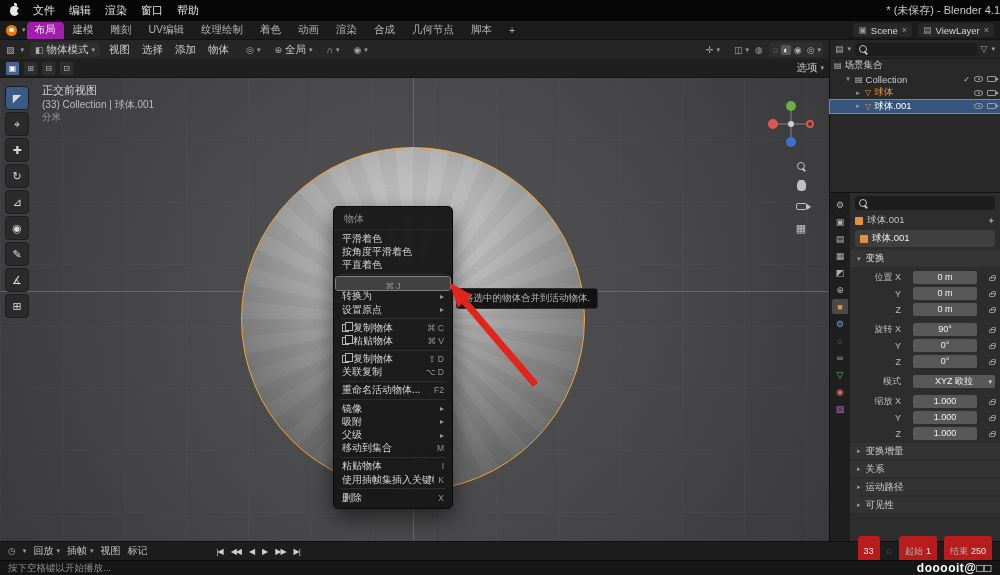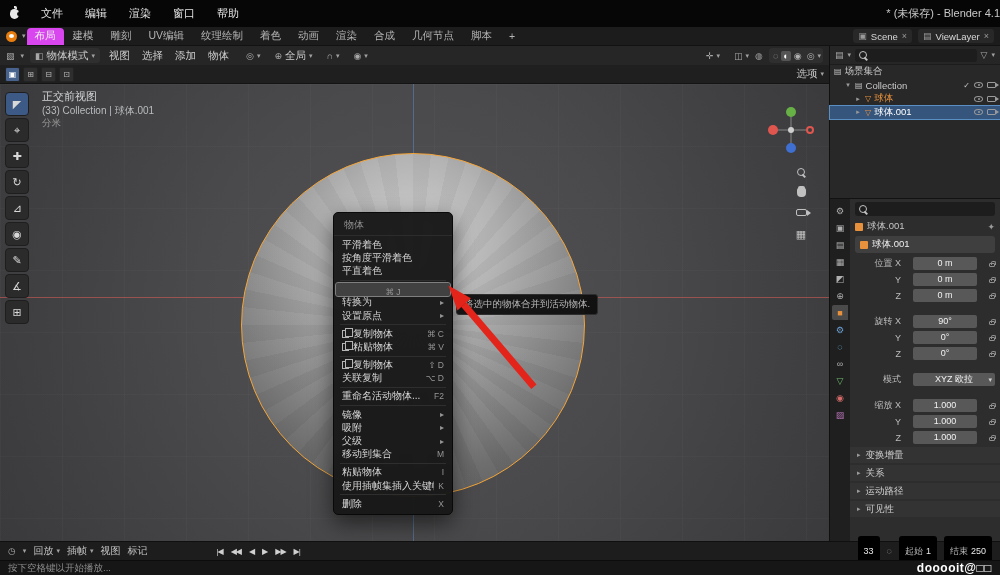--- a/index.html
+++ b/index.html
@@ -1,33 +1,33 @@
 <!DOCTYPE html>
 <html><head>
 <meta charset="utf-8">
 <style>
   * { box-sizing: border-box; margin: 0; padding: 0; }
   html,body { width:1000px; height:575px; overflow:hidden; }
   body { font-family:"Liberation Sans","DejaVu Sans",sans-serif; background:#000; color:#ccc; }
   #app { width:1000px; height:575px; display:flex; flex-direction:column; background:#1d1d1d; }
 
   
-  .titlebar { height:27px; background:#060606; display:flex; align-items:center; gap:22px; padding:0 10px; font-size:11px; color:#e2e2e2; position:relative; flex:none; }
+  .titlebar { height:21px; background:#060606; display:flex; align-items:center; gap:14px; padding:0 10px; font-size:11px; color:#e2e2e2; position:relative; flex:none; }
   .i-apple { width:9px; height:10px; background:#e8e8e8; border-radius:45% 45% 48% 48%; position:relative; flex:none; }
   .i-apple::before { content:""; position:absolute; top:-3px; left:4px; width:3px; height:3px; background:#e8e8e8; border-radius:0 60% 0 60%; }
   .i-apple::after { content:""; position:absolute; right:-2px; top:3px; width:4px; height:4px; background:#060606; border-radius:50%; }
   .tb-title { position:absolute; left:16px; right:0; text-align:right; color:#c9c9c9; pointer-events:none; font-size:11px; }
   .tb-menu { cursor:default; }
 
   
   .topbar { height:19px; background:#1c1c1c; display:flex; align-items:center; padding:0 6px; gap:1px; font-size:10.5px; flex:none; border-bottom:1px solid #121212; }
   .i-blender { width:11px; height:11px; border-radius:50%; background:#e87d0d; position:relative; margin-right:4px; flex:none; }
   .i-blender::after { content:""; position:absolute; left:3px; top:3px; width:5px; height:4px; background:#fff; border-radius:50%; }
   .wtab { padding:1px 8px 2px; color:#b5b5b5; border-radius:4px 4px 0 0; white-space:nowrap; }
-  .wtab.active { background:#d946ef; color:#efefef; }
+  .wtab.active { background:#a21caf; color:#efefef; }
   .topbar .spacer { flex:1; }
   .widget { display:flex; align-items:center; gap:4px; background:#282828; border-radius:3px; padding:0 5px; height:14px; font-size:9.5px; color:#d8d8d8; margin-left:5px; }
   .widget .wic { color:#9a9a9a; font-size:9px; }
 
   
   .main { flex:1; display:flex; min-height:0; }
   .left-col { flex:1; display:flex; flex-direction:column; min-width:0; }
   .right-col { width:171px; flex:none; display:flex; flex-direction:column; border-left:1px solid #101010; background:#282828; }
 
   
@@ -139,31 +139,31 @@
   .pcrumb { height:15px; display:flex; align-items:center; gap:4px; }
   .pcrumb .sq { width:8px; height:8px; background:#e8913c; border-radius:1px; flex:none; }
   .pcrumb .pin { margin-left:auto; color:#9a9a9a; font-size:9px; }
   .pname { height:17px; background:#3f3f3f; border-radius:3px; display:flex; align-items:center; gap:4px; padding:0 5px; margin:2px 0 3px; color:#efefef; }
   .pname .sq { width:8px; height:8px; background:#e8913c; border-radius:1px; flex:none; }
   .psect-h { height:17px; background:#353535; display:flex; align-items:center; gap:5px; margin:0 -5px 3px; padding:0 7px; color:#dedede; }
   .vrow { height:15px; display:flex; align-items:center; gap:12px; margin-bottom:1px; }
   .vrow .vl { width:46px; text-align:right; color:#bdbdbd; flex:none; font-size:9px; }
   .vrow .vf { flex:1; background:#585858; border-radius:2px; height:13px; line-height:13px; text-align:center; color:#f2f2f2; font-size:9px; position:relative; }
   .vrow .vf .dd { position:absolute; right:3px; color:#cfcfcf; font-size:7px; }
-  .vrow.gap { margin-top:11px; }
+  .vrow.gap { margin-top:5px; }
   .psect { height:16px; background:#333; display:flex; align-items:center; gap:5px; margin:2px -5px 0; padding:0 7px; color:#cfcfcf; white-space:nowrap; overflow:hidden; }
   .scaret { color:#9a9a9a; font-size:7px; }
 
   
   .timeline { height:19px; background:#1d1d1d; border-top:1px solid #101010; display:flex; align-items:center; gap:7px; padding:0 8px; font-size:10px; color:#c2c2c2; flex:none; }
   .tl-dd { display:flex; align-items:center; gap:3px; }
   .transport { display:flex; align-items:center; gap:4px; margin-left:60px; }
   .tbtn { font-size:8px; color:#d0d0d0; padding:0 2px; letter-spacing:-1px; }
   .timeline .spacer { flex:1; }
-  .tfield { background:#000000; border-radius:3px; height:30px; display:flex; align-items:center; justify-content:center; padding:0 6px; font-size:9px; color:#e8e8e8; gap:3px; }
+  .tfield { background:#b91c1c; border-radius:3px; height:30px; display:flex; align-items:center; justify-content:center; padding:0 6px; font-size:9px; color:#e8e8e8; gap:3px; }
   .tfield .flbl { color:#b5b5b5; }
 
   
   .statusbar { height:15px; background:#161616; border-top:1px solid #0c0c0c; display:flex; align-items:center; padding:0 8px; font-size:9.5px; color:#8d8d8d; flex:none; position:relative; }
   .watermark { margin-left:auto; color:#fff; font-size:12px; font-weight:bold; letter-spacing:0.5px; }
 
   .chev { font-size:7px; color:#a0a0a0; }
 </style>
 </head>
 <body>
@@ -492,20 +492,24 @@
             </div>
           <div class="pcrumb">
             <span class="sq"></span>
             <span>球体.001</span>
             <span class="pin">✦</span>
           </div>
           <div class="pname">
             <span class="sq"></span>
             <span>球体.001</span>
           </div>
+          <div class="psect-h">
+            <span class="scaret">▾</span>
+            <span>变换</span>
+          </div>
 
           <div class="vrow">
               <span class="vl">位置 X</span>
               <span class="vf">0 m</span>
               <span class="i-lock"></span>
             </div>
           <div class="vrow">
               <span class="vl">Y</span>
               <span class="vf">0 m</span>
               <span class="i-lock"></span>

